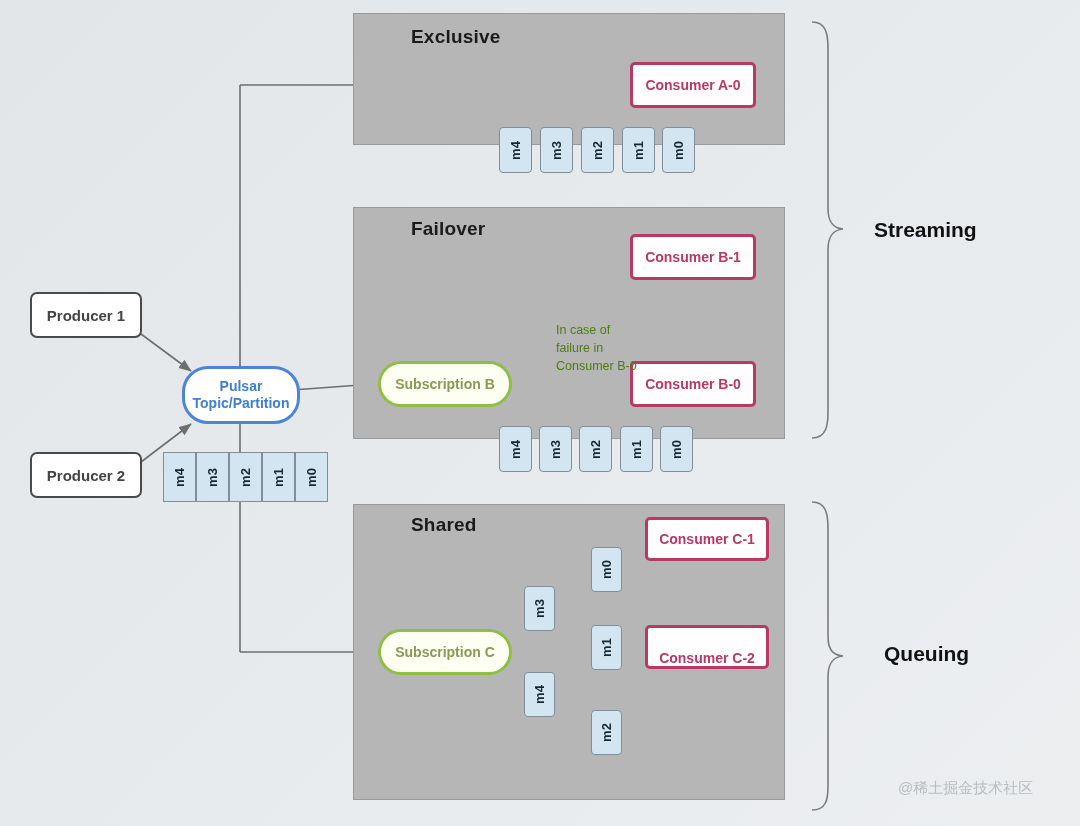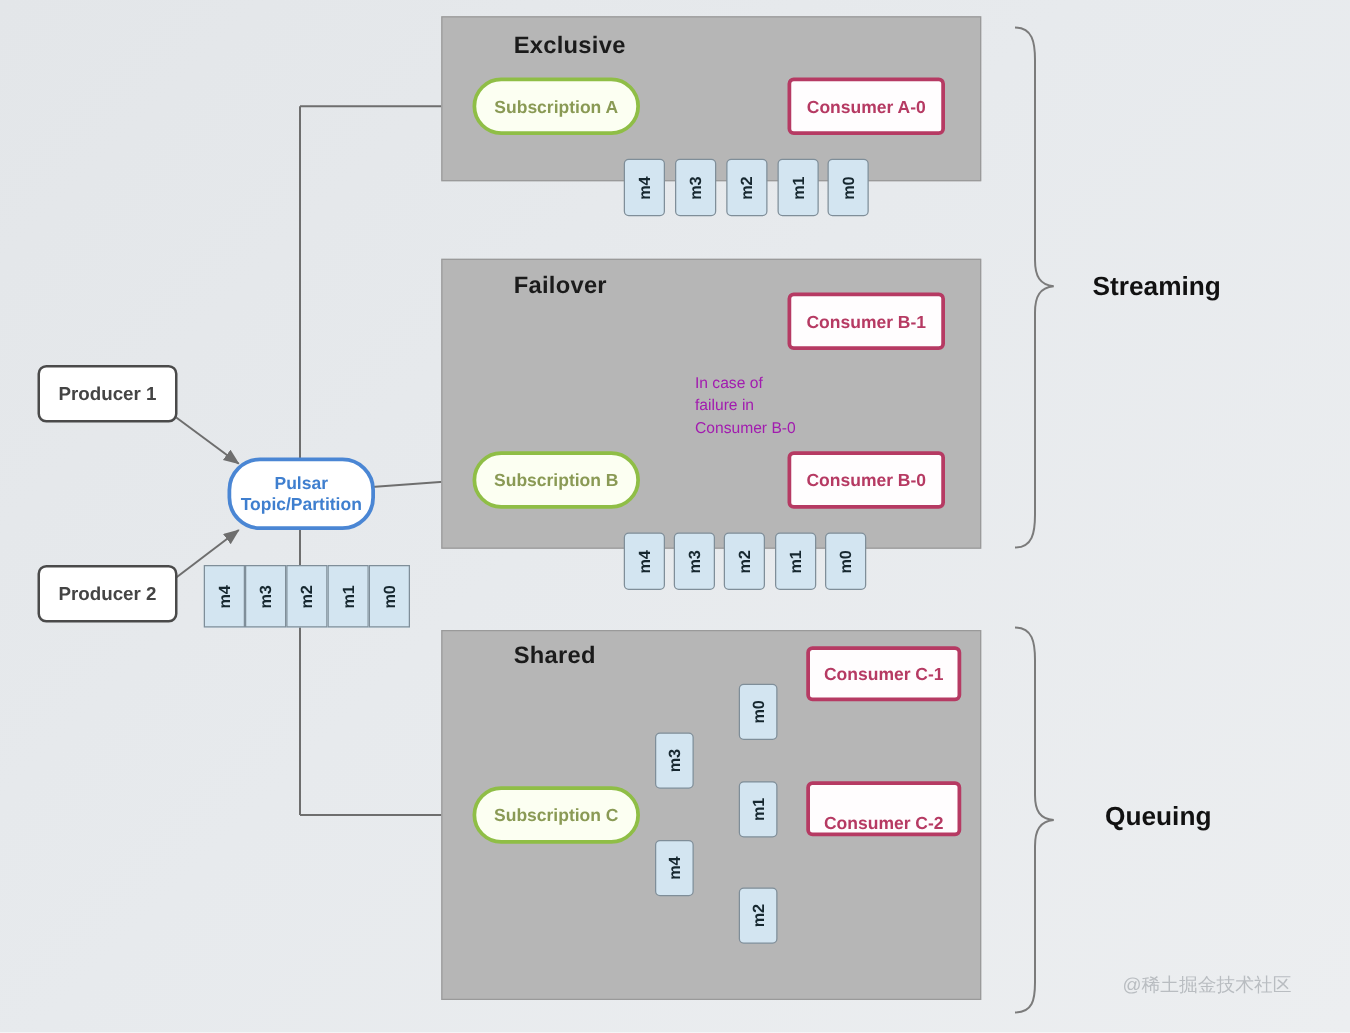--- a/index.html
+++ b/index.html
@@ -116,23 +116,24 @@
     font-size: 21px;
     font-weight: bold;
     color: #111111;
     white-space: nowrap;
   }
 
   
   .annotation {
     position: absolute;
     font-size: 12.5px;
-    color: #a21caf;
+    color: #4d7c0f;
     line-height: 1.45;
     white-space: pre-line;
+    margin-top: 24px;
   }
 
   
   .watermark {
     position: absolute;
     font-size: 15px;
     color: #b9bdc1;
     white-space: nowrap;
   }
 
@@ -230,23 +231,20 @@
       <span>m1</span>
     </div>
     <div class="msg flat" style="width:33px; height:48px;">
       <span>m0</span>
     </div>
   </div>
 
   <div class="abs panel" style="left:353px; top:13px; width:432px; height:132px;"></div>
   <div class="panel-title" style="left:411px; top:26px;">Exclusive</div>
 
-  <div class="abs subscription" style="left:378px; top:62px; width:134px; height:46px;">
-    <span>Subscription A</span>
-  </div>
 
   <div class="abs consumer" style="left:630px; top:62px; width:126px; height:46px;">
     <span>Consumer A-0</span>
   </div>
 
   <div class="abs msg rounded" style="left:499px; top:127px; width:33px; height:46px;">
     <span>m4</span>
   </div>
   <div class="abs msg rounded" style="left:540px; top:127px; width:33px; height:46px;">
     <span>m3</span>

